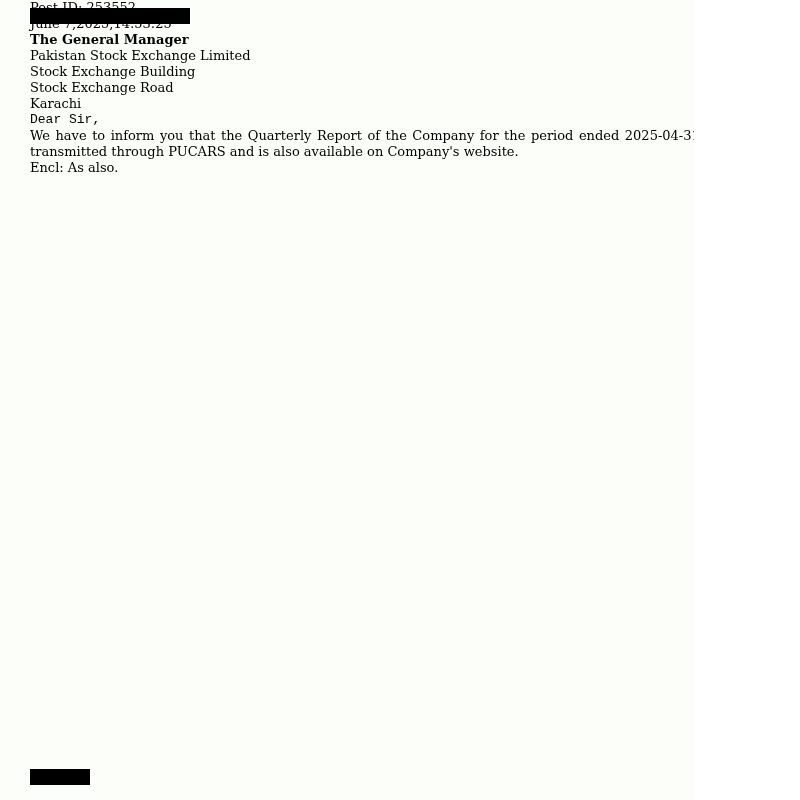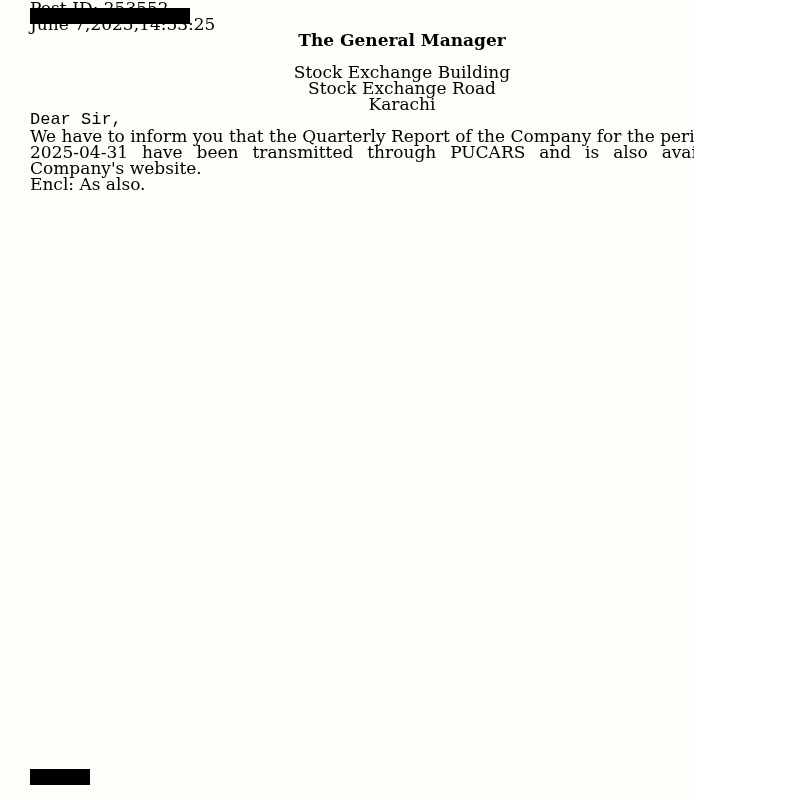--- a/index.html
+++ b/index.html
@@ -3,33 +3,33 @@
 <meta charset="utf-8">
 <style>
   html, body { margin: 0; padding: 0; }
   .page {
     position: relative;
     width: 694px;
     height: 800px;
     background: #FCFFF9;
     color: #000000;
     font-family: "DejaVu Serif", "Liberation Serif", serif;
-    font-size: 17px;
+    font-size: 13px;
     line-height: 16px;
     overflow: hidden;
   }
   .content {
     position: absolute;
     left: 30px;
     top: 0;
     width: 744px;
   }
   .content p { margin: 0; padding: 0; }
   .postid-block   { margin-top: 137px; }
-  .address-block  { margin-top: 16px; text-align: center; }
+  .address-block  { margin-top: 16px; }
   .subject-line   { margin-top: 36px; }
   .salutation     { margin-top: 14px; font-family: Liberation Mono, monospace; }
   .body-par       { margin-top: 19px; text-align: justify; }
   .closing        { margin-top: 15px; }
   .enclosure      { margin-top: 32px; }
   .bold { font-weight: bold; }
   .redaction {
     position: absolute;
     background: #000000;
   }
@@ -51,21 +51,21 @@
 
   <div class="content">
 
     <p class="postid-block">
       <span>Post-ID: 253552</span><br>
       <span>June 7,2025,14:53:25</span>
     </p>
 
     <p class="address-block">
       <span class="bold">The General Manager</span><br>
-      <br>
+      <span>Pakistan Stock Exchange Limited</span><br>
       <span>Stock Exchange Building</span><br>
       <span>Stock Exchange Road</span><br>
       <span>Karachi</span>
     </p>
 
 
     <p class="salutation">Dear Sir,</p>
 
     <p class="body-par"><span>We have to inform you that the Quarterly Report of the Company for the period ended 2025-04-31 have been transmitted through PUCARS and is also available on Company's website.</span><br></p>
 

